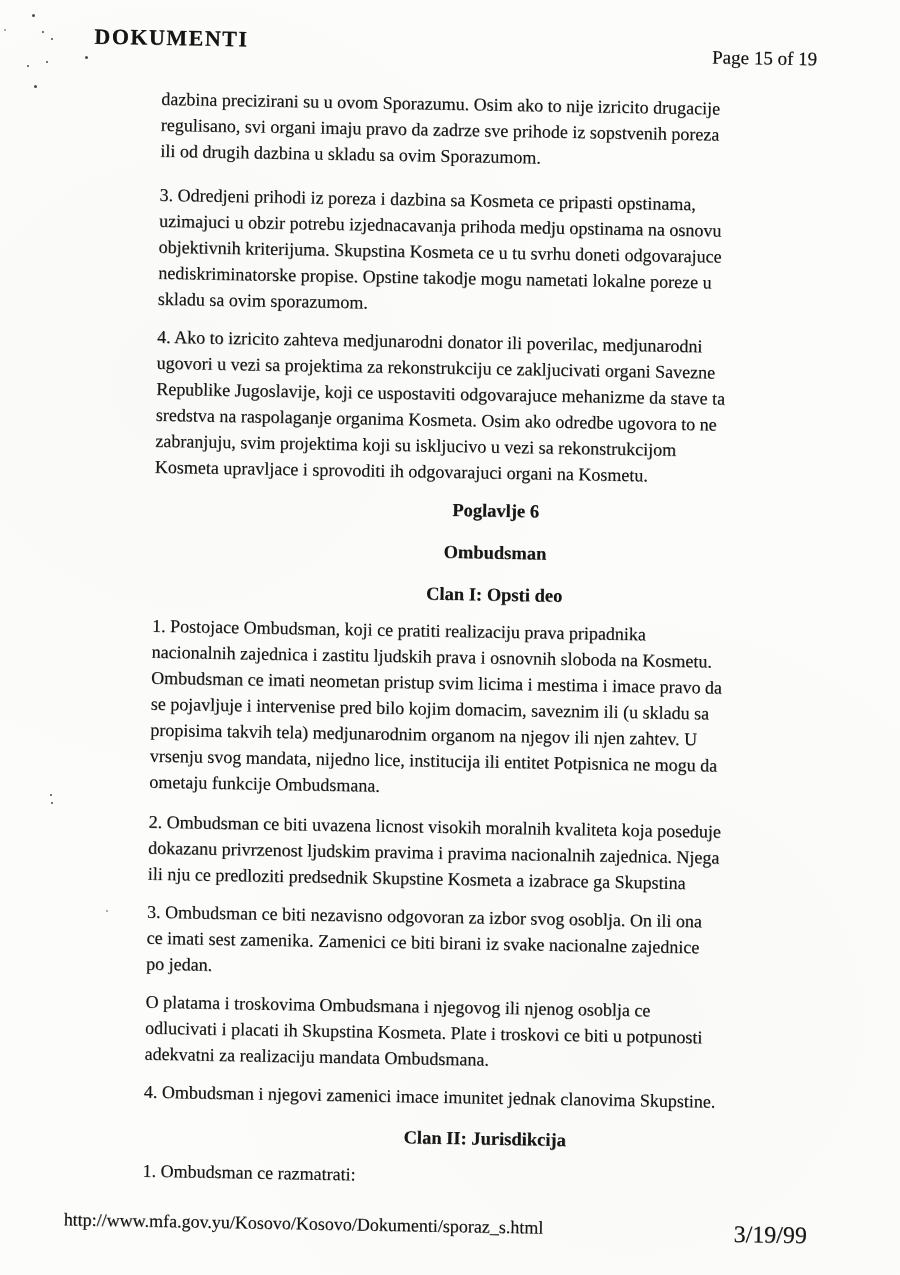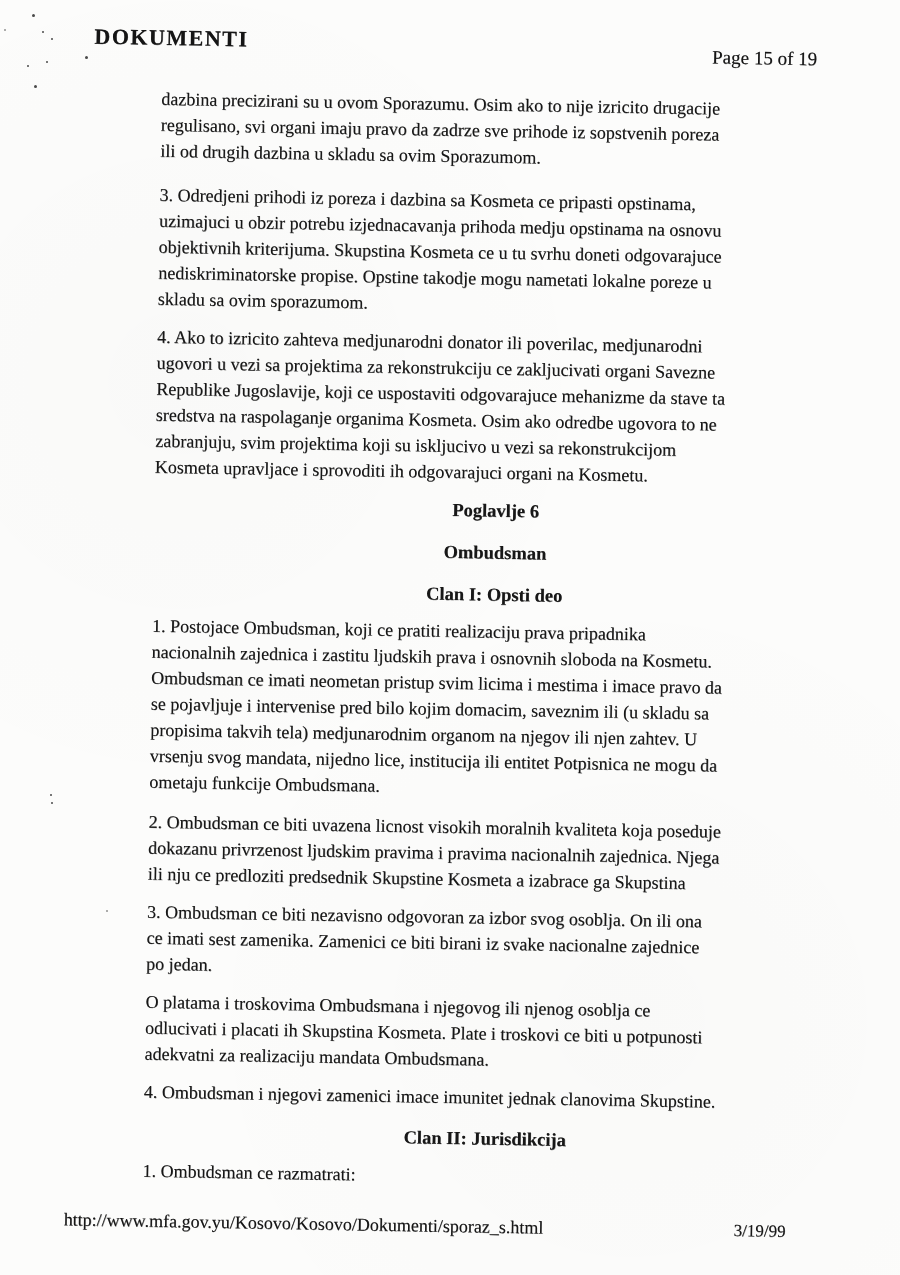--- a/index.html
+++ b/index.html
@@ -69,21 +69,21 @@
   .footer-url {
     position: absolute;
     left: 85px; top: 1208px;
     font-size: 18px;
     color: #171717;
     text-shadow: 0.35px 0.35px 0.55px rgba(25,25,25,0.5);
   }
   .footer-date {
     position: absolute;
     left: 755px; top: 1208px;
-    font-size: 17px;
+    font-size: 24px;
     color: #171717;
     text-shadow: 0.35px 0.35px 0.55px rgba(25,25,25,0.5);
   }
   .speck {
     position: absolute;
     background: #2a2a2a;
     border-radius: 50%;
     opacity: 0.85;
   }
   .speck.s2 { width: 2px; height: 2px; }

